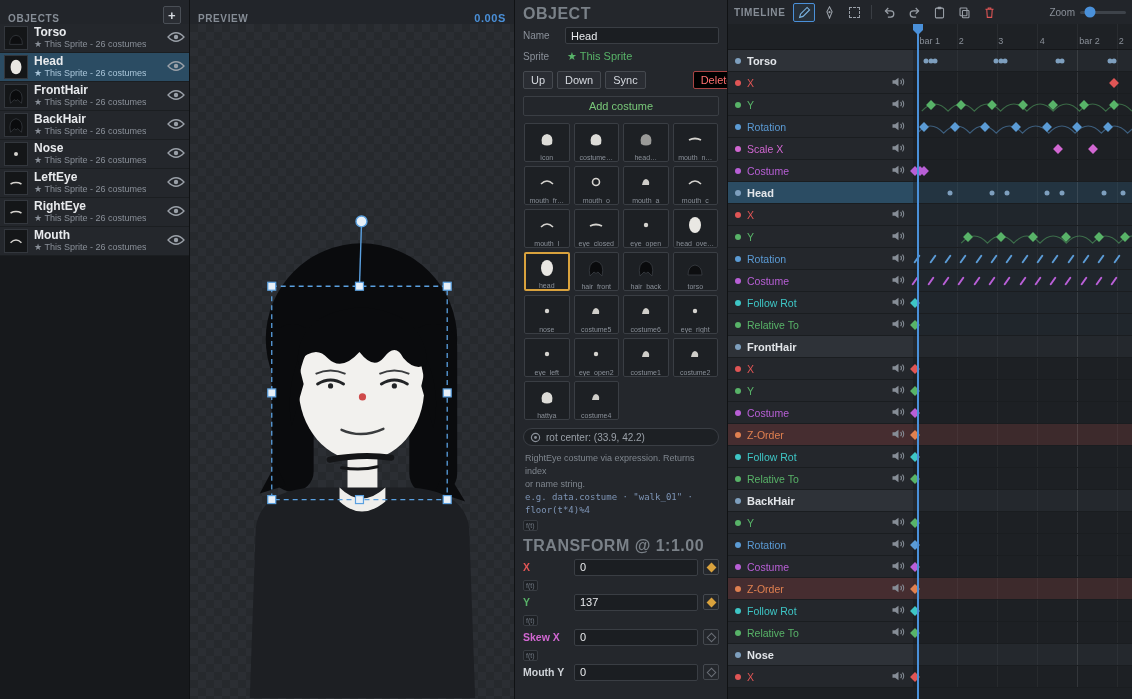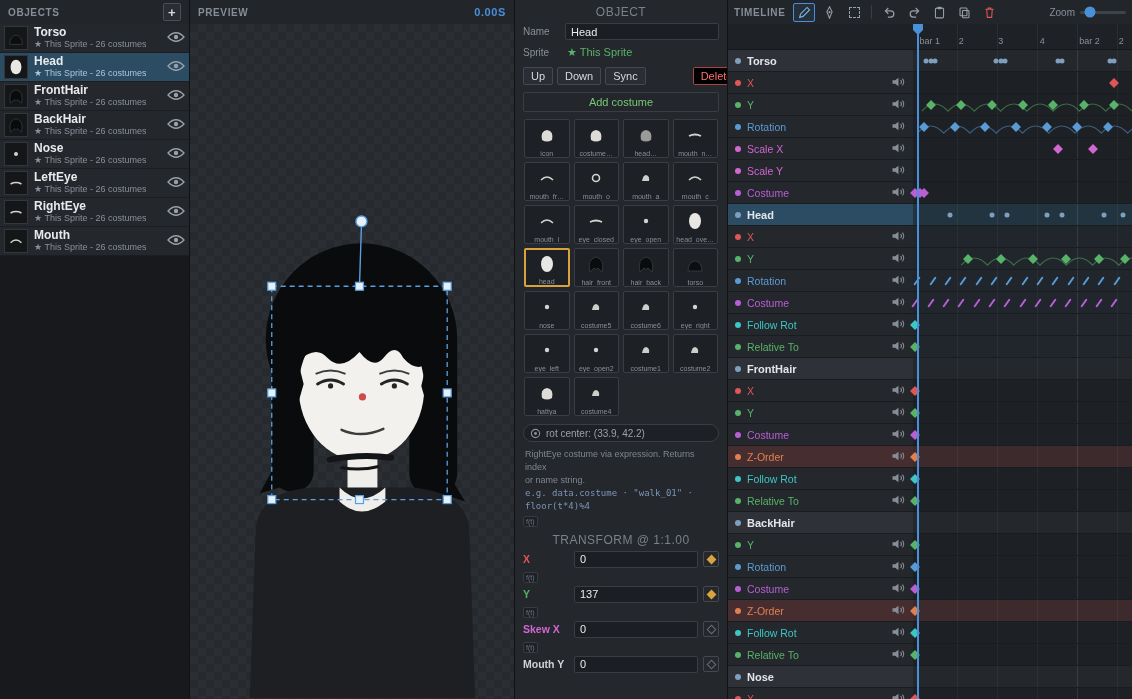--- a/index.html
+++ b/index.html
@@ -2,21 +2,21 @@
 <html><head>
 <meta charset="utf-8">
 <style>
   * { box-sizing: border-box; margin: 0; padding: 0; }
   html,body { width:1132px; height:699px; overflow:hidden; background:#17191c;
     font-family:"Liberation Sans", sans-serif; color:#cfd3d8; font-size:12px; }
   .app { display:flex; width:1132px; height:699px; }
 
   
   .panel { display:flex; flex-direction:column; border-right:1px solid #101214; height:699px; }
-  .panel-header { flex:0 0 24px; display:flex; align-items:center; gap:8px;
+  .panel-header { flex:0 0 24px; display:flex; align-items:flex-end; gap:8px;
     background:#22252a; padding:0 8px; font-size:10px; font-weight:bold;
     letter-spacing:.6px; color:#868d96; }
 
   
   .panel-objects { width:190px; background:#17191c; }
   .add-btn { margin-left:auto; width:18px; height:18px; display:flex; align-items:center; justify-content:center;
     border:1px solid #4a4f56; border-radius:2px; color:#d6dae0; font-size:13px; font-weight:bold; background:#2a2d33; cursor:pointer;}
   .obj-list { flex:0 0 auto; }
   .obj-item { height:29px; display:flex; align-items:center; padding:2px 4px;
     background:#24272c; border-bottom:1px solid #1b1e21; cursor:pointer; }
@@ -37,21 +37,21 @@
   .preview-canvas { position:relative; flex:1; overflow:hidden; background-color:#26292d;
     background-image:
       linear-gradient(45deg,#2b2e33 25%,transparent 25%,transparent 75%,#2b2e33 75%),
       linear-gradient(45deg,#2b2e33 25%,transparent 25%,transparent 75%,#2b2e33 75%);
     background-size:16px 16px; background-position:0 0,8px 8px; }
   .preview-canvas > svg { position:absolute; inset:0; width:100%; height:100%; }
 
   
   .panel-props { width:213px; background:#24272c; }
   .props-body { flex:1; overflow:hidden; }
-  .section-label { font-size:12px; font-weight:normal; color:#7a8188; letter-spacing:.5px; padding:5px 8px 2px;text-align:center; }
+  .section-label { font-size:16px; font-weight:bold; color:#7a8188; letter-spacing:.5px; padding:5px 8px 2px; }
   .field-row { display:flex; align-items:center; gap:6px; padding:1px 8px; height:21px;}
   .field-label { width:36px; flex:0 0 36px; font-size:10px; color:#8a9099; }
   .text-input { flex:1; height:17px; background:#1b1e22; border:1px solid #3a3e44; border-radius:2px;
     color:#e8eaed; font-size:11px; padding:0 5px; font-family:"Liberation Sans",sans-serif; width:50px;}
   .sprite-value { flex:1; font-size:11px; color:#58b368; padding:1px 2px; }
   .btn-row { display:flex; gap:4px; padding:4px 8px; }
   .sm-btn { font-size:11px; padding:2px 7px; background:#2a2d33; border:1px solid #45494f; border-radius:2px;
     color:#d6dae0; cursor:pointer; }
   .sm-btn.danger { color:#ff7070; border-color:#a84444; background:#000000;margin-left:43px; }
   .add-costume { display:block; margin:3px 8px; padding:3px 0; width:calc(100% - 16px); text-align:center;
@@ -701,32 +701,20 @@
                   <path d="M12.6 3q3 4 0 8" stroke="currentColor" fill="none" stroke-width="1.2"></path>
                 </svg></span>
             </div>
             <div class="tl-canvas">
               <span class="key kdiamond" style="left: 66%; background: rgb(210, 103, 210);"></span>
               <span class="key kdiamond" style="left: 82%; background: rgb(210, 103, 210);"></span>
             </div>
           </div>
           <div class="tl-row prop">
             <div class="tl-label">
-              <span class="bullet" style="background: rgb(210, 103, 210);"></span>
-              <span class="tl-prop-name" style="color: rgb(210, 103, 210);">Scale Y</span>
-              <span class="speaker"><svg viewBox="0 0 16 14">
-                  <path d="M1 5v4h3l4 3V2L4 5z" fill="currentColor"></path>
-                  <path d="M10.5 4.5q2 2.5 0 5" stroke="currentColor" fill="none" stroke-width="1.2"></path>
-                  <path d="M12.6 3q3 4 0 8" stroke="currentColor" fill="none" stroke-width="1.2"></path>
-                </svg></span>
-            </div>
-            <div class="tl-canvas"></div>
-          </div>
-          <div class="tl-row prop">
-            <div class="tl-label">
               <span class="bullet" style="background: rgb(184, 95, 214);"></span>
               <span class="tl-prop-name" style="color: rgb(184, 95, 214);">Costume</span>
               <span class="speaker"><svg viewBox="0 0 16 14">
                   <path d="M1 5v4h3l4 3V2L4 5z" fill="currentColor"></path>
                   <path d="M10.5 4.5q2 2.5 0 5" stroke="currentColor" fill="none" stroke-width="1.2"></path>
                   <path d="M12.6 3q3 4 0 8" stroke="currentColor" fill="none" stroke-width="1.2"></path>
                 </svg></span>
             </div>
             <div class="tl-canvas">
               <span class="key kdiamond" style="left: 1%; background: rgb(184, 95, 214);"></span>

